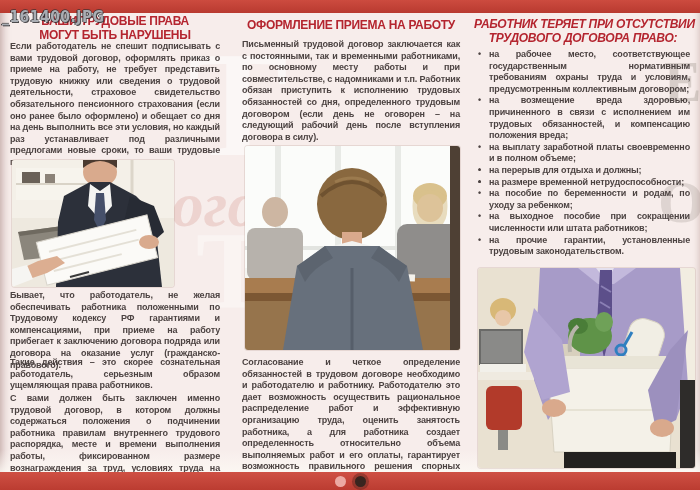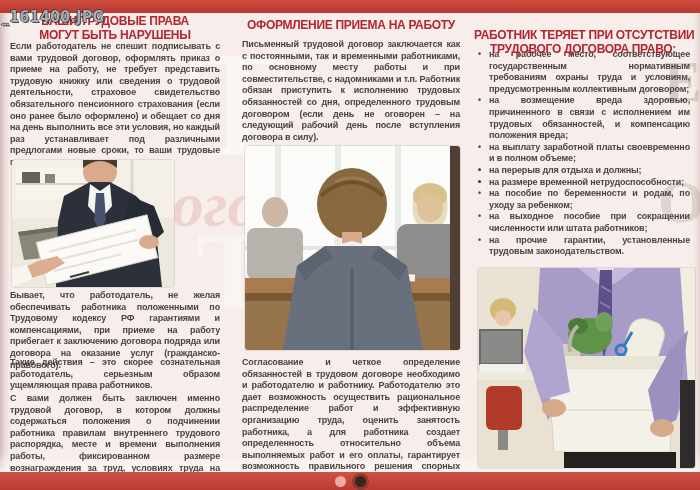--- a/index.html
+++ b/index.html
@@ -156,21 +156,21 @@
       <polygon points="80,102 107,95 134,102 129,112 85,112" fill="#f2f2f0"></polygon>
       <polygon points="38,204 52,120 80,100 134,100 162,120 178,204" fill="#67707c"></polygon>
       <line x1="107" y1="122" x2="107" y2="204" stroke="#565e6a" stroke-width="3"></line>
       <path d="M52,120 Q70,108 80,100 L88,112 Q68,122 60,136 Z" fill="#5c646f"></path>
       <path d="M162,120 Q144,108 134,100 L126,112 Q146,122 154,136 Z" fill="#5c646f"></path>
       <rect x="205" y="0" width="10" height="204" fill="#4e4034"></rect>
     </svg>
   </div>
 
   <div class="col col-right">
-    <div class="col-title" style="top:16px;">
+    <div class="col-title" style="top:5px;font-style:italic;">
       <span class="title-line">РАБОТНИК ТЕРЯЕТ ПРИ ОТСУТСТВИИ</span>
       <span class="title-line">ТРУДОВОГО ДОГОВОРА ПРАВО:</span>
     </div>
     <ul class="bullets" style="top:36px;">
       <li><span class="marker">•</span><span>на рабочее место, соответствующее государственным нормативным требованиям охраны труда и условиям, предусмотренным коллективным договором;</span></li>
       <li><span class="marker">•</span><span>на возмещение вреда здоровью, причиненного в связи с исполнением им трудовых обязанностей, и компенсацию положения вреда;</span></li>
       <li><span class="marker">•</span><span>на выплату заработной платы своевременно и в полном объеме;</span></li>
       <li><span class="marker">•</span></li>
       <li><span class="marker">•</span><span>на перерыв для отдыха и должны;</span></li>
       <li><span class="marker">•</span></li>

